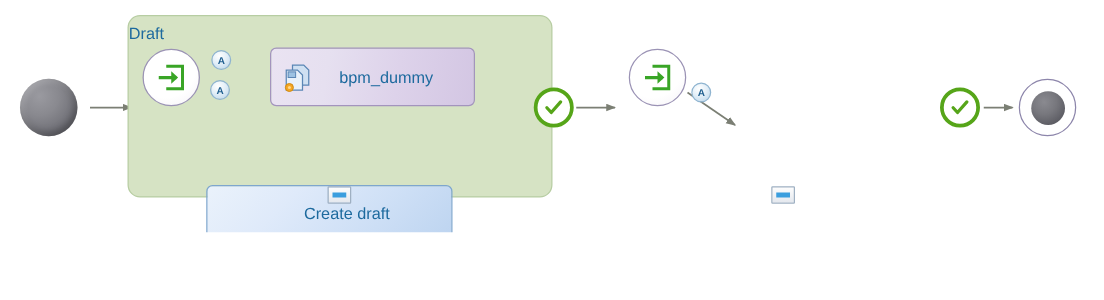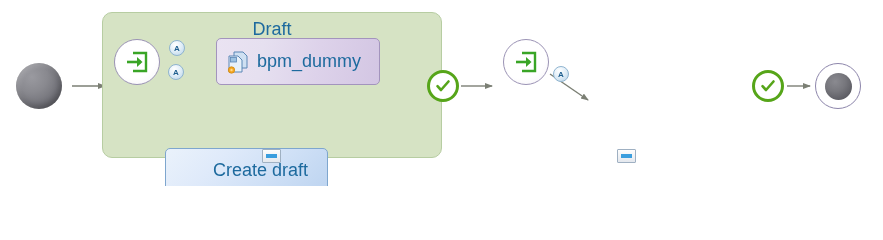--- a/index.html
+++ b/index.html
@@ -25,22 +25,21 @@
     background: #d6e3c4;
     border: 1px solid #b7cda2;
     border-radius: 10px;
     box-sizing: border-box;
   }
   .stage-label {
     position: absolute;
     top: 6px;
     left: 0;
     width: 100%;
-    text-align: center;
-    font-size: 18px;
+    font-size: 13px;
     color: #1d6a9e;
     font-family: "Liberation Sans", sans-serif;
     white-space: nowrap;
     user-select: none;
   }
 
   
   .start-node {
     width: 46px;
     height: 46px;
@@ -106,21 +105,21 @@
   }
   .task-box.blue {
     background: linear-gradient(135deg, #eaf2fb 0%, #dfeafa 32%, #cfe0f6 65%, #bdd4f0 100%);
     border: 1px solid #7ea6ce;
   }
   .task-box.purple {
     background: linear-gradient(100deg, #eae3f2 0%, #e6e0f0 28%, #ddd2ea 62%, #d3c6e3 100%);
     border: 1px solid #a394bd;
   }
   .task-label {
-    font-size: 18px;
+    font-size: 13px;
     color: #1d6a9e;
     font-family: "Liberation Sans", sans-serif;
     white-space: nowrap;
     user-select: none;
   }
 
   
   .badge-a {
     width: 16px;
     height: 16px;
@@ -211,21 +210,21 @@
         <path d="M7 1 H16 L20 5 V17 H7 z" fill="#cfe0f2" stroke="#5b86b5" stroke-width="1"></path>
         <path d="M2 5 H11 L15 9 V21 H2 z" fill="#e8f1fa" stroke="#5b86b5" stroke-width="1"></path>
         <rect x="3.5" y="6.5" width="6" height="4.5" fill="#9dc2e2" stroke="#5b86b5" stroke-width="0.8"></rect>
         <circle cx="4.5" cy="19" r="3.2" fill="#f5a623" stroke="#d08a10" stroke-width="0.8"></circle>
         <circle cx="4.5" cy="19" r="1.2" fill="#ffd98a"></circle>
       </svg>
     </span>
     <span class="task-label" style="margin-left:22px;">bpm_dummy</span>
   </div>
 
-  <div class="abs task-box blue" style="left:165px; top:101px; width:163px; height:44px;padding-left:28px;">
+  <div class="abs task-box blue" style="left:165px; top:101px; width:197px; height:44px;padding-left:28px;">
     <span class="task-label">Create draft</span>
   </div>
 
   <div class="abs collapse-btn" style="left:262px; top:149px;">
     <span class="minus"></span>
   </div>
 
   <div class="abs check-node" style="left:427px; top:70px;">
     <svg width="18" height="18" viewBox="0 0 18 18">
       <path d="M3.5 9.2 L7 13 L14.5 4.5" fill="none" stroke="#56a519" stroke-width="2.6" stroke-linecap="round" stroke-linejoin="round"></path>

